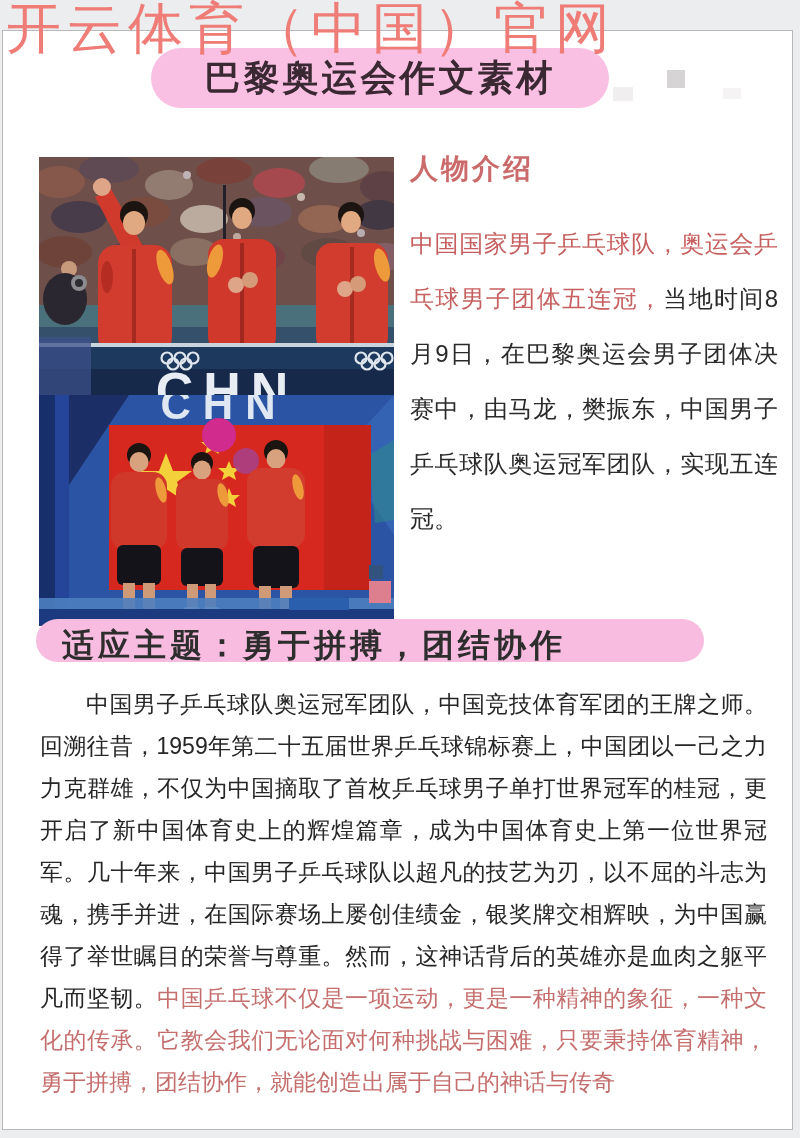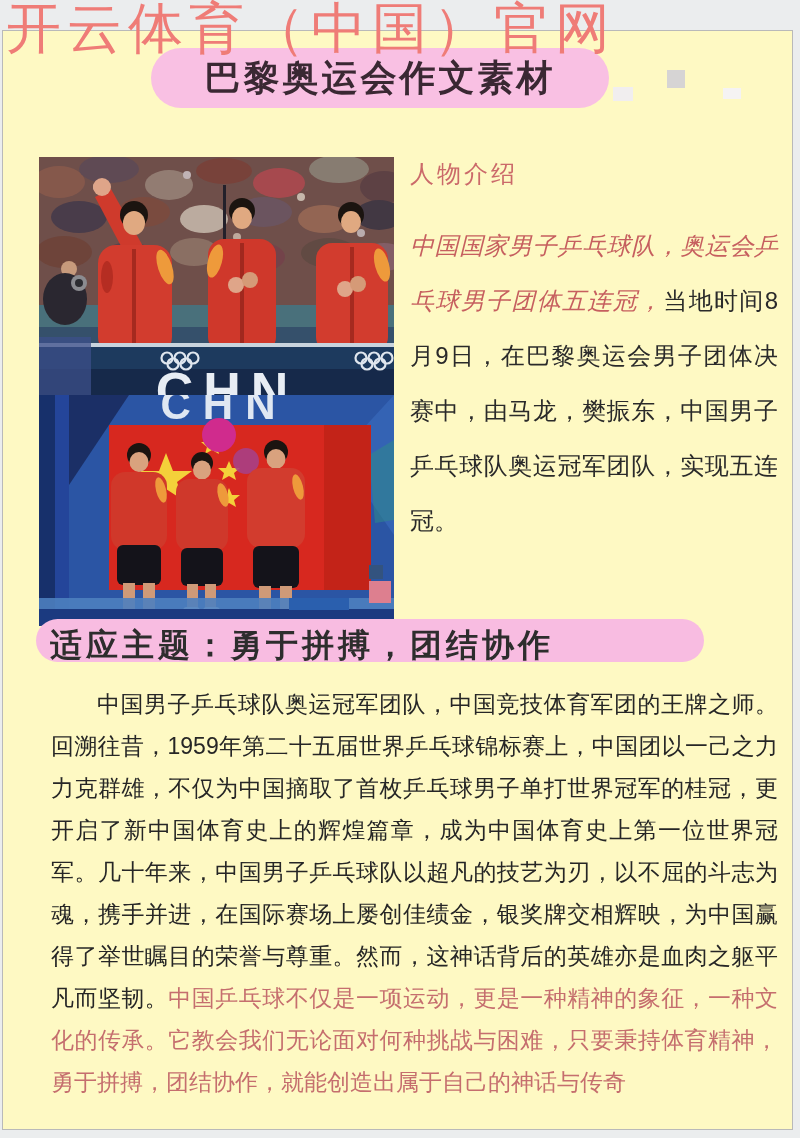--- a/index.html
+++ b/index.html
@@ -4,21 +4,21 @@
 <style>
   html,body{margin:0;padding:0;}
   body{
     width:800px;height:1138px;
     background:#ebedee;
     font-family:"Liberation Sans","DejaVu Sans",sans-serif;
     position:relative;overflow:hidden;
   }
   .page{
     position:absolute;left:2px;top:30px;width:791px;height:1100px;
-    background:#fef9c3;border:1px solid #b9b9b9;box-sizing:border-box;
+    background:#ffffff;border:1px solid #b9b9b9;box-sizing:border-box;
   }
   .watermark{
     position:absolute;left:6px;top:-8px;z-index:9;
     font-family:"Liberation Serif","DejaVu Serif",serif;
     font-size:55px;letter-spacing:6px;color:#ef7c77;white-space:nowrap;
   }
   .title-pill{
     position:absolute;left:148px;top:17px;width:458px;height:60px;
     background:#f9c0e3;border-radius:31px;
     display:flex;align-items:center;justify-content:center;
@@ -29,40 +29,40 @@
   .sq{position:absolute;}
   .sq1{left:664px;top:39px;width:18px;height:18px;background:#d6d4d4;}
   .sq2{left:610px;top:56px;width:20px;height:14px;background:#f1eeef;}
   .sq3{left:720px;top:57px;width:18px;height:11px;background:#f5f3f3;}
 
   .photo-stack{position:absolute;left:36px;top:98px;width:355px;height:469px;font-size:0;margin-top:28px;}
   .photo-stack svg{display:block;}
 
   .intro-col{position:absolute;left:407px;top:115px;width:368px;}
   .intro-heading{
-    font-size:24px;color:#cb6a6a;letter-spacing:3px;margin:12px 0 28px 0;font-weight:normal;
+    font-size:28px;color:#cb6a6a;letter-spacing:3px;margin:4px 0 28px 0;font-weight:bold;
   }
   .intro-text{
     font-size:24px;line-height:55px;color:#2a2a2a;margin:0;
     text-align:justify;text-justify:inter-ideograph;
   }
-  .red-strong{color:#c65f5f;font-style:italic;}
+  .red-strong{color:#c65f5f;}
 
   .theme-header{position:absolute;left:33px;top:588px;width:700px;height:54px;}
   .theme-pill{
     position:absolute;left:0;top:0;width:668px;height:43px;
     background:#f8bce1;border-radius:22px;
   }
   .theme-text{
-    position:absolute;left:14px;top:5px;
+    position:absolute;left:26px;top:5px;
     font-size:32px;font-weight:bold;color:#2d2d2d;letter-spacing:4px;white-space:nowrap;
   }
 
   .body-para{
-    position:absolute;left:48px;top:652px;width:727px;
+    position:absolute;left:37px;top:652px;width:727px;
     font-size:23px;line-height:42px;color:#262626;margin:0;
     text-align:justify;text-justify:inter-ideograph;text-indent:2em;
   }
   .body-red{color:#c56e6e;}
 </style>
 </head>
 <body>
 
 <div class="page">
 

